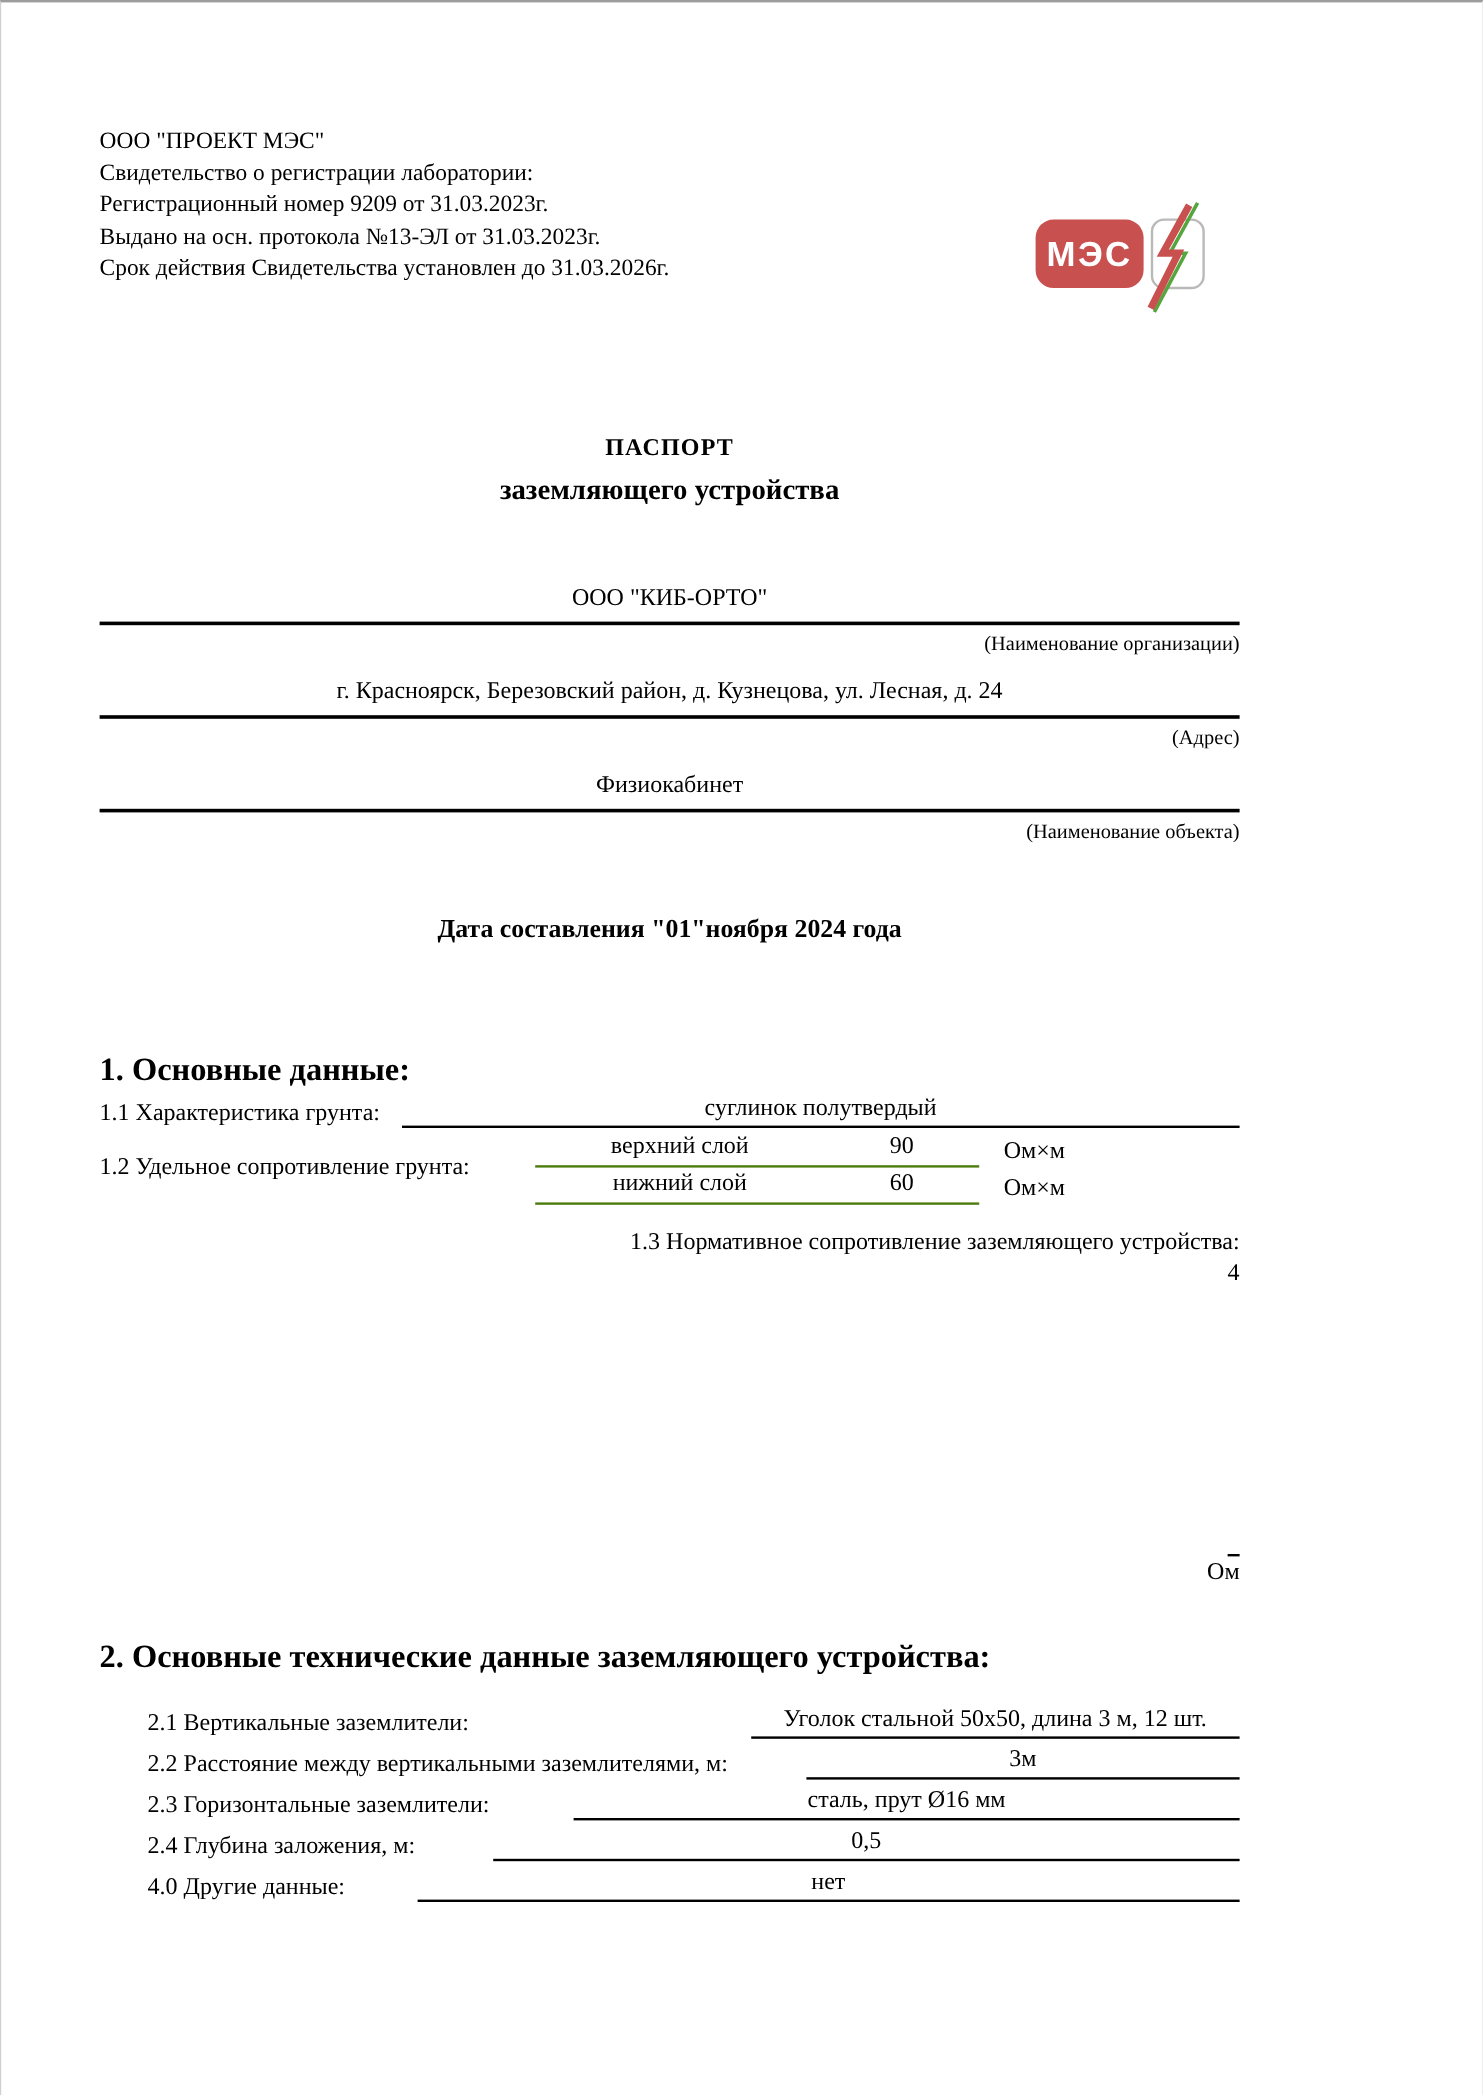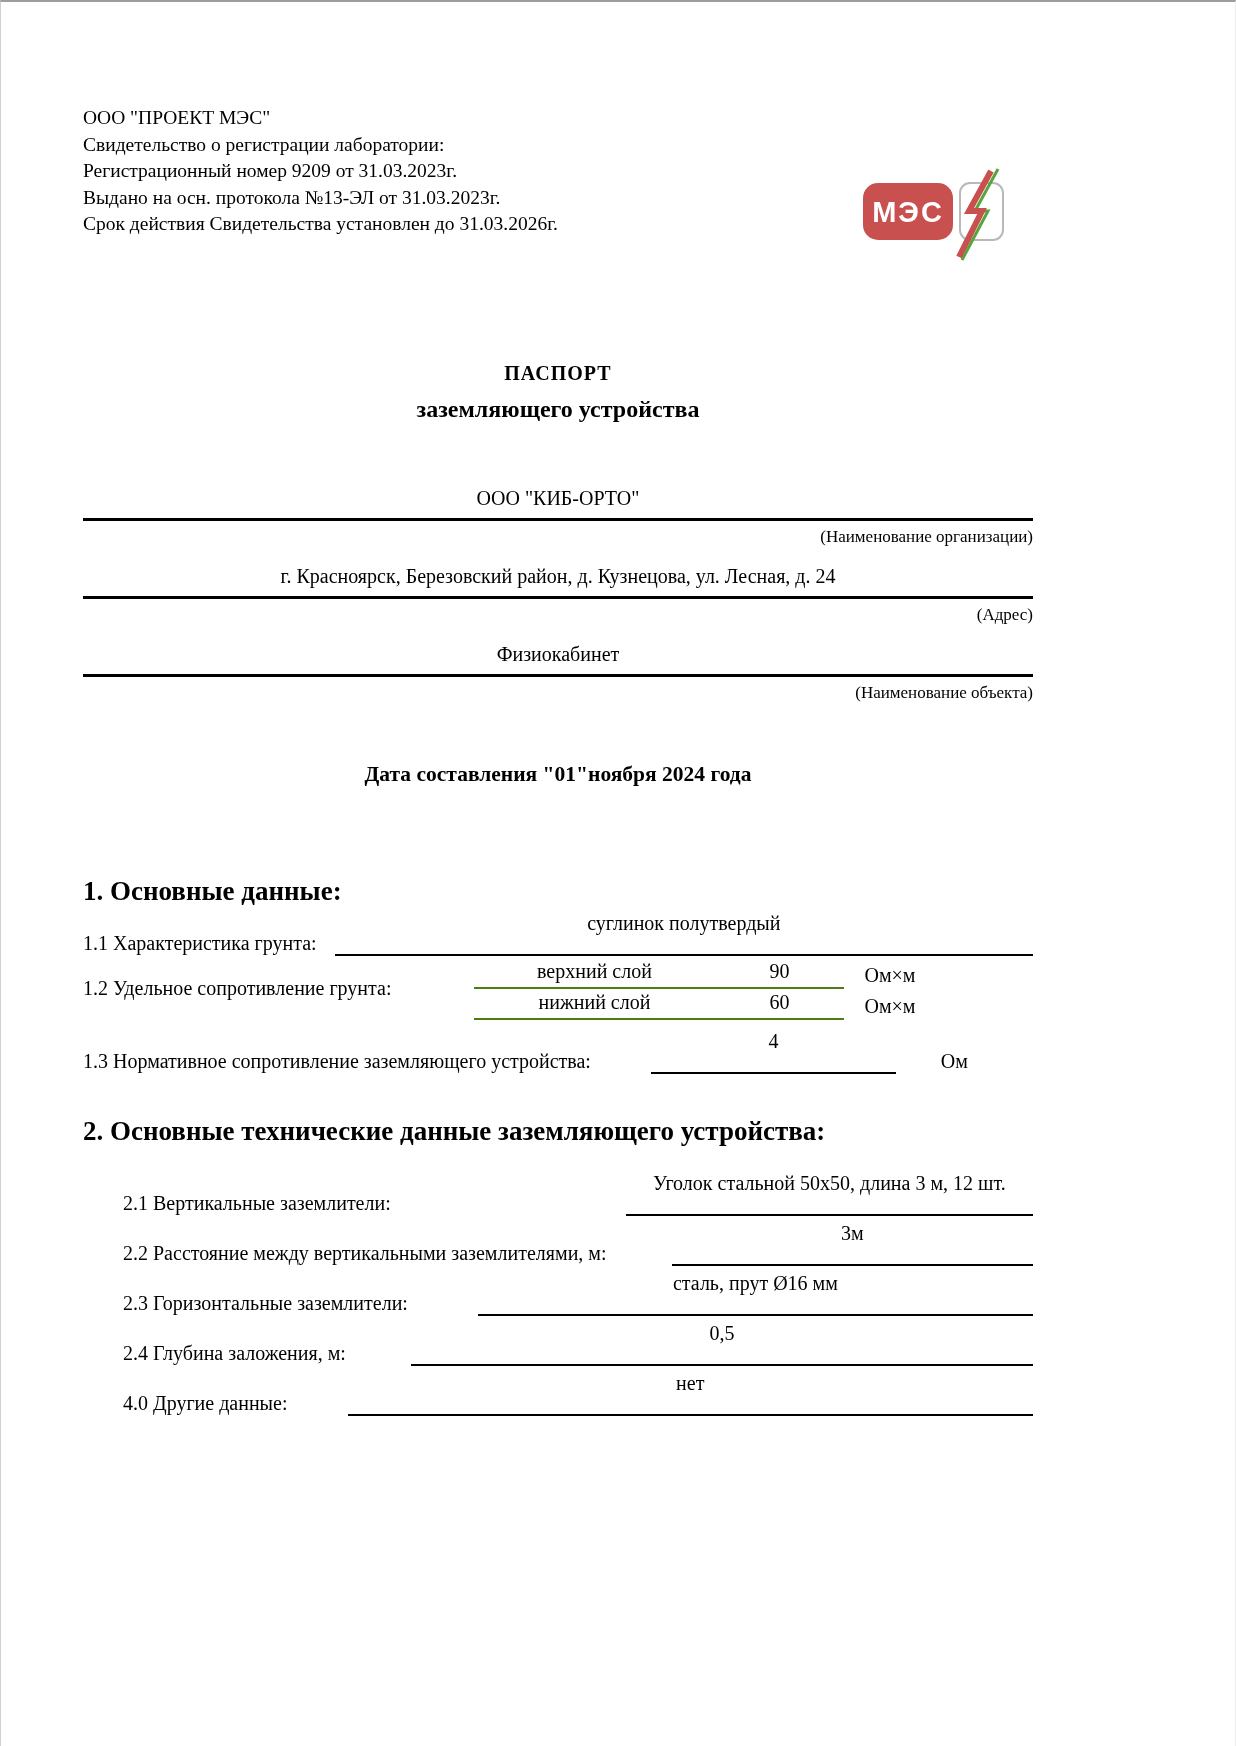--- a/index.html
+++ b/index.html
@@ -23,31 +23,31 @@
   .field.first{margin-top:58px;}
   .field-value{display:block;font-size:20px;line-height:26px;padding-bottom:7px;border-bottom:3px solid #000;}
   .field-caption{display:block;margin-top:5px;font-size:17px;line-height:22px;text-align:right;}
   .date-line{margin-top:56px;text-align:center;font-weight:bold;font-size:21.5px;line-height:28px;}
   .u{}
   .sec-heading{font-weight:bold;font-size:27px;line-height:26px;}
   .sec1-heading{margin-top:90px;}
   .sec2-heading{margin-top:44px;}
   .row{display:flex;align-items:flex-end;font-size:20px;line-height:26px;margin-top:6px;}
   .row .label{white-space:nowrap;}
-  .row .val{flex:1;text-align:center;border-bottom:2px solid #000;padding-bottom:18px;}
+  .row .val{flex:1;text-align:center;border-bottom:2px solid #000;padding-bottom:2px;}
   .row-11 .val{margin-left:18px;}
-  .row-12{display:flex;align-items:center;margin-top:2px;font-size:20px;gap:28px;}
+  .row-12{display:flex;align-items:center;margin-top:2px;font-size:20px;}
   .row-12 .label{white-space:nowrap;}
   .dual{margin-left:55px;display:flex;flex-direction:column;}
   .dual-row{display:flex;align-items:flex-end;line-height:27px;}
   .seg{display:flex;width:370px;border-bottom:2px solid #4d7c0f;padding-bottom:2px;}
   .seg .layer{flex:1;text-align:center;}
   .seg .num{width:130px;text-align:center;}
   .dual .unit{margin-left:20px;}
-  .row-13{margin-top:8px;}
+  .row-13{margin-top:18px;flex-direction:column;}
   .row-13 .val{flex:0 0 245px;margin-left:60px;}
   .unit-13{margin-left:26px;width:46px;text-align:right;}
   .s2{margin-top:26px;margin-left:40px;}
   .s2 .row{margin-top:4px;}
   .s2 .row:nth-child(1) .val{margin-left:235px;}
   .s2 .row:nth-child(2) .val{margin-left:65px;}
   .s2 .row:nth-child(3) .val{margin-left:70px;}
   .s2 .row:nth-child(4) .val{margin-left:65px;}
   .s2 .row:nth-child(5) .val{margin-left:60px;}
 </style>

